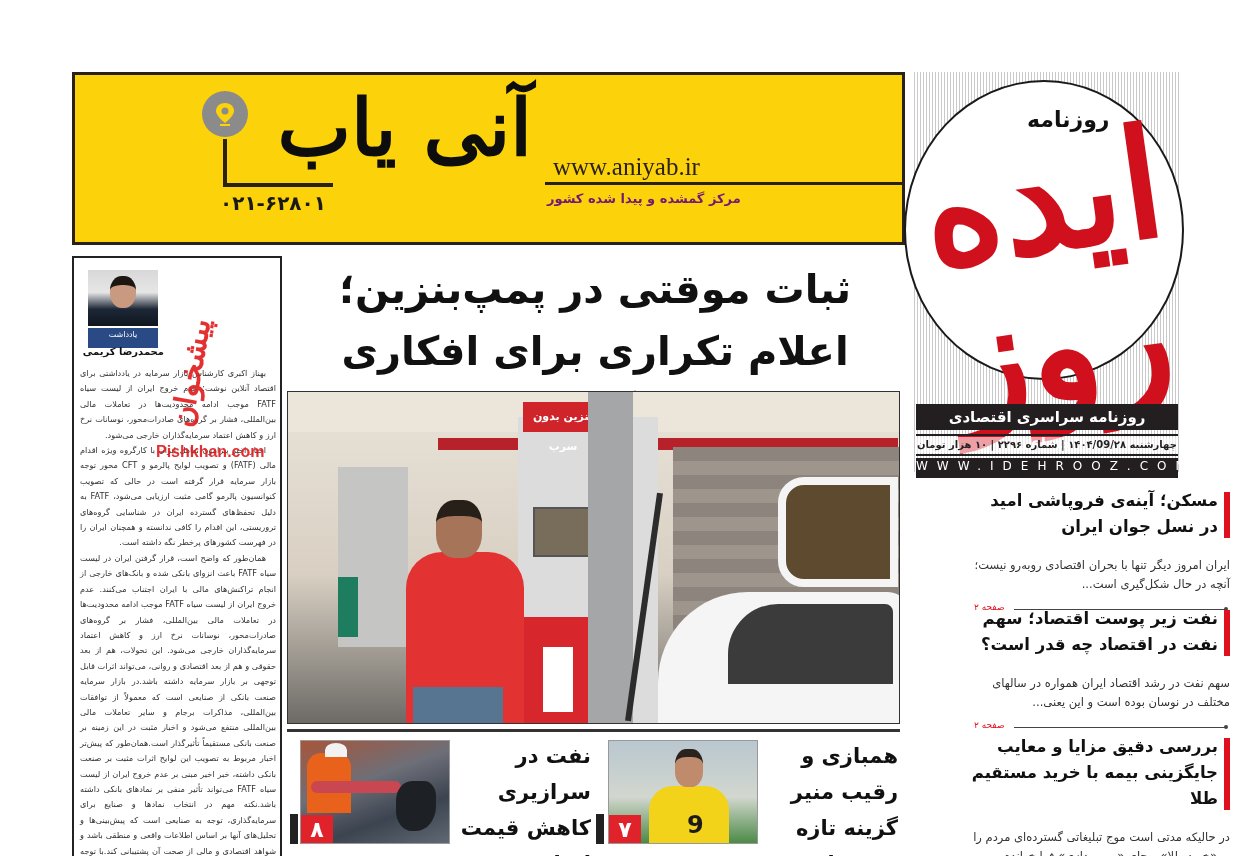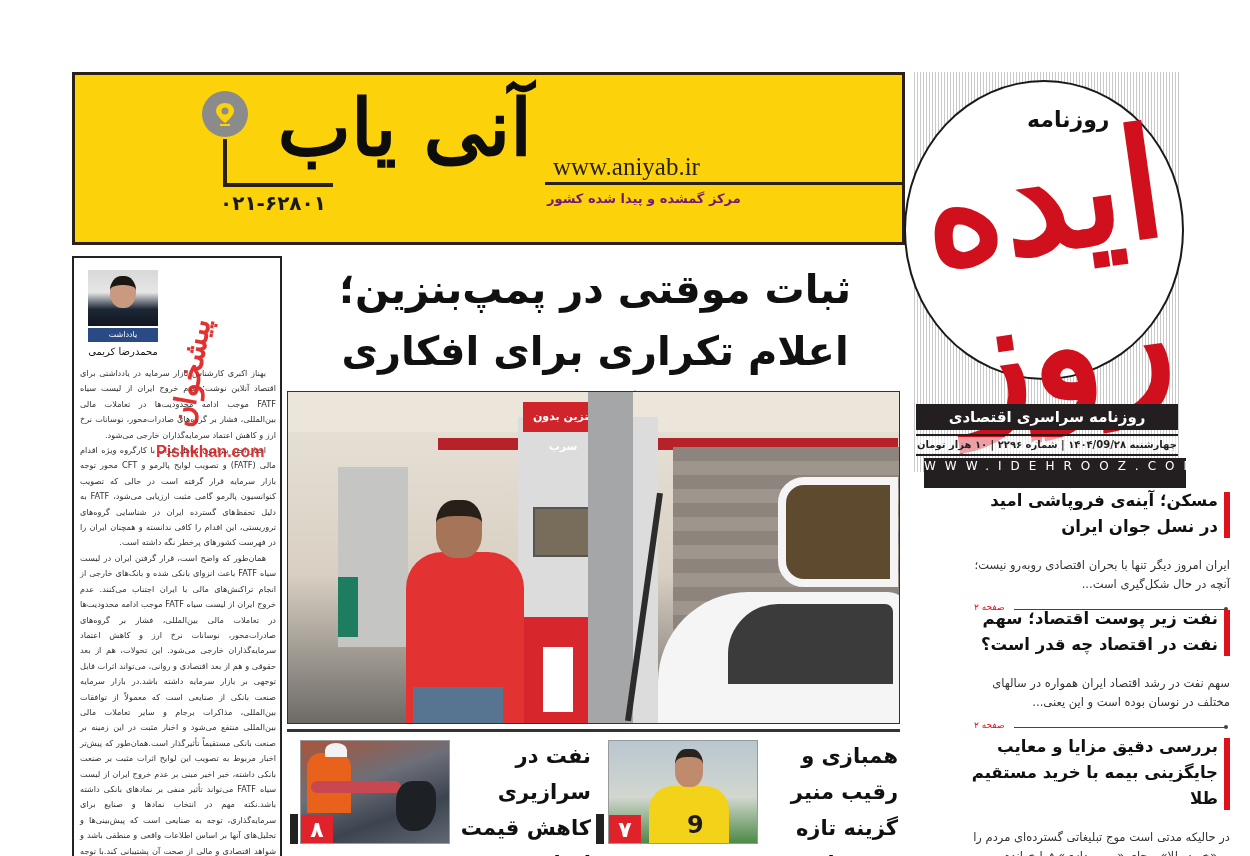--- a/index.html
+++ b/index.html
@@ -64,21 +64,21 @@
       direction: rtl; text-align: center; line-height: 26px;
     }
     .mast-rule1 { position: absolute; left: 4px; top: 362px; width: 262px; height: 2px; background: #231f20; }
     .mast-dateline {
       position: absolute; left: 4px; top: 365px; width: 262px; height: 16px;
       font-size: 10px; font-weight: bold; direction: rtl; text-align: center; line-height: 16px;
       color: #231f20; background: rgba(255,255,255,0.6);
     }
     .mast-rule2 { position: absolute; left: 4px; top: 382px; width: 262px; height: 2px; background: #231f20; }
     .mast-site {
-      position: absolute; left: 12px; top: 386px; width: 262px; height: 30px;
+      position: absolute; left: 4px; top: 386px; width: 262px; height: 20px;
       background: #231f20; color: #ffffff; font-size: 12px; letter-spacing: 9px;
       text-align: center; line-height: 16px;
     }
 
     
     .left-col {
       position: absolute; left: 72px; top: 256px; width: 210px; height: 600px;
       border: 2px solid #222; border-bottom: none; overflow: hidden;
     }
     .op-title {
@@ -88,26 +88,26 @@
     .op-photo {
       position: absolute; left: 14px; top: 12px; width: 70px; height: 56px;
       background: linear-gradient(180deg, #d8d8d8 0%, #e6e6e6 40%, #1d2736 70%, #10161f 100%);
       overflow: hidden;
     }
     .op-face {
       position: absolute; left: 22px; top: 6px; width: 26px; height: 32px; border-radius: 45%;
       background: #c99a80; border-top: 9px solid #1c1712;
     }
     .op-badge {
-      position: absolute; left: 14px; top: 70px; width: 70px; height: 14px;
+      position: absolute; left: 14px; top: 70px; width: 70px; height: 20px;
       background: #2a4a85; color: #fff; font-size: 8px; text-align: center; line-height: 14px; direction: rtl;
     }
     .op-author {
       position: absolute; left: 8px; top: 88px; width: 82px;
-      font-size: 10px; font-weight: normal; text-align: center; direction: rtl;
+      font-size: 10px; font-weight: bold; direction: rtl;
     }
     .op-body {
       position: absolute; left: 6px; top: 108px; width: 196px;
       font-size: 8.2px; line-height: 15.4px; direction: rtl; text-align: justify; color: #333;
     }
     .op-body p { text-indent: 10px; }
     .watermark {
       position: absolute; left: 76px; top: 355px; color: #e01a1a; opacity: 0.9;
       font-family: "DejaVu Serif", serif; pointer-events: none;
     }

